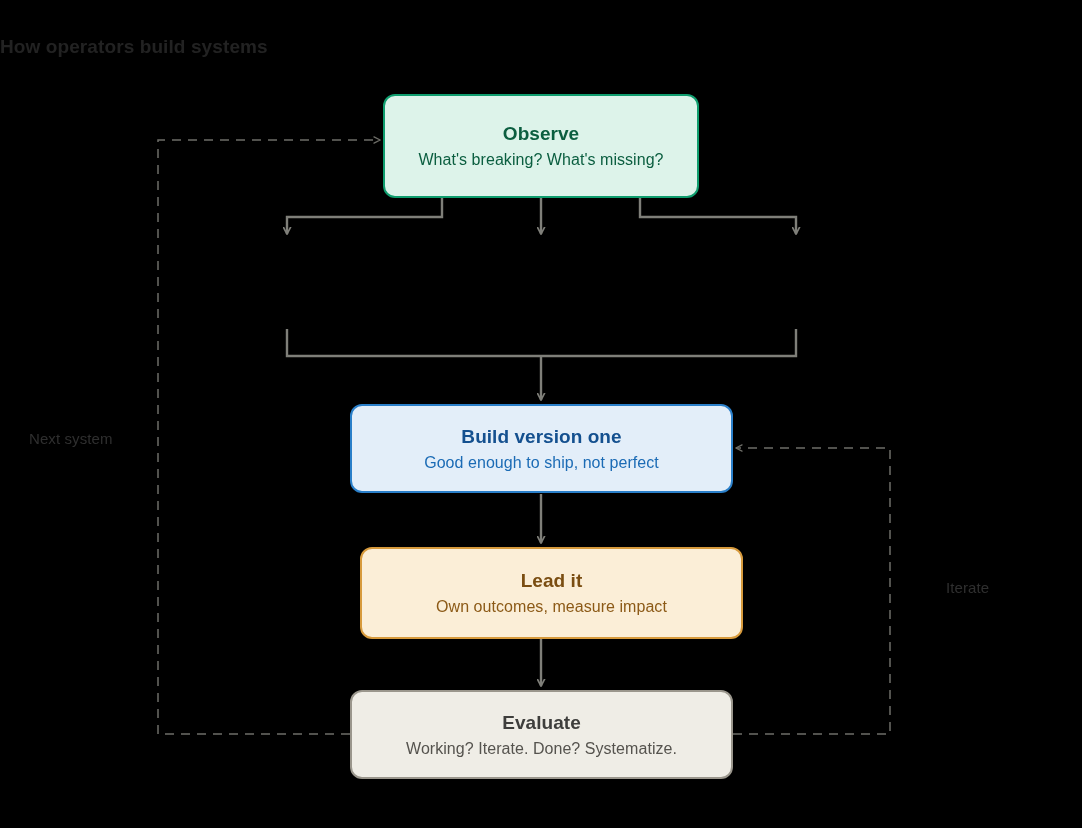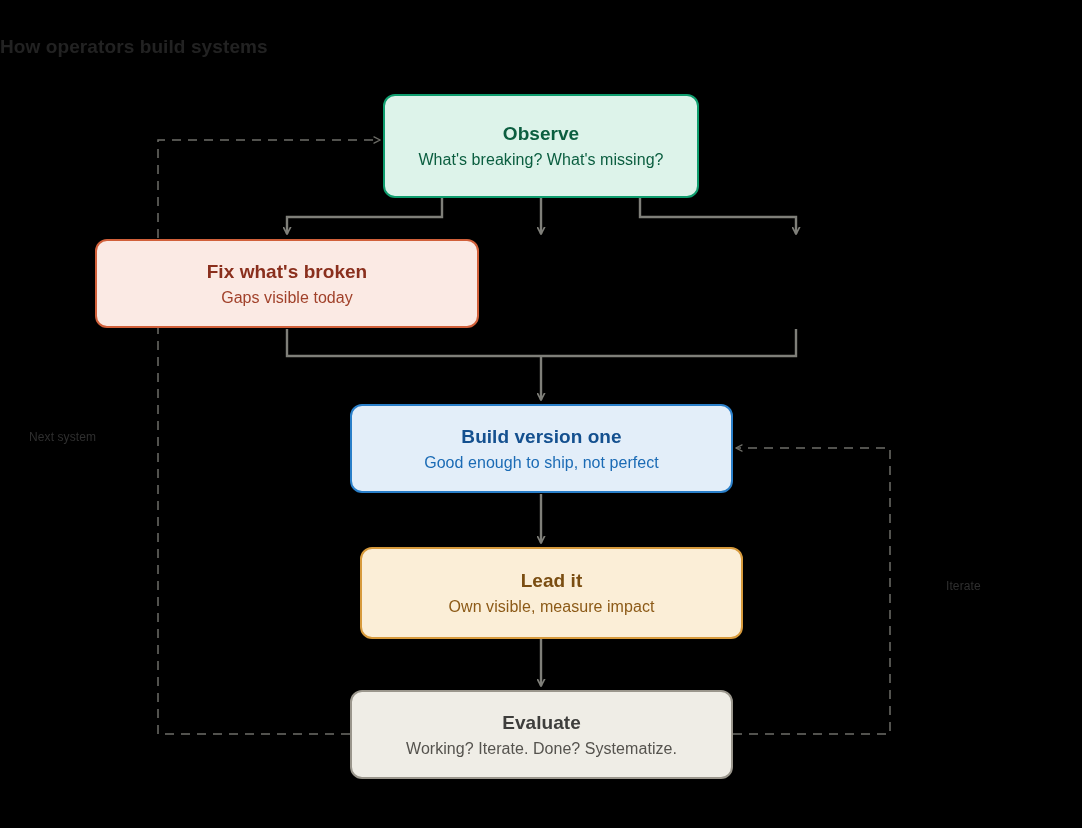--- a/index.html
+++ b/index.html
@@ -82,21 +82,21 @@
   .theme-amber  { background:#fbeed7; border-color:#d79a3c; }
   .theme-amber  .node-title { color:#7a4d11; }
   .theme-amber  .node-sub   { color:#8c5a17; }
 
   .theme-stone  { background:#efede6; border-color:#9a968c; }
   .theme-stone  .node-title { color:#3e3e3c; }
   .theme-stone  .node-sub   { color:#55534e; }
 
   .loop-label {
     position: absolute;
-    font-size: 12px;
+    font-size: 15px;
     color: #2f2f2f;
     white-space: nowrap;
     letter-spacing: 0.1px;
   }
 </style>
 </head>
 <body>
 
 <div id="canvas">
 
@@ -137,34 +137,30 @@
 
       <path d="M 733,734 L 890,734 L 890,448 L 736,448" marker-end="url(#arrow-dash)"></path>
     </g>
   </svg>
 
   <div class="node theme-green" style="left:383px; top:94px; width:316px; height:104px;">
     <div class="node-title">Observe</div>
     <div class="node-sub">What's breaking? What's missing?</div>
   </div>
 
-  <div class="node theme-rose" style="left:95px; top:239px; width:384px; height:89px;">
-    <div class="node-title">Fix what's broken</div>
-    <div class="node-sub">Gaps visible today</div>
-  </div>
 
 
   <div class="node theme-blue" style="left:350px; top:404px; width:383px; height:89px;">
     <div class="node-title">Build version one</div>
     <div class="node-sub">Good enough to ship, not perfect</div>
   </div>
 
   <div class="node theme-amber" style="left:360px; top:547px; width:383px; height:92px;">
     <div class="node-title">Lead it</div>
-    <div class="node-sub">Own visible, measure impact</div>
+    <div class="node-sub">Own outcomes, measure impact</div>
   </div>
 
   <div class="node theme-stone" style="left:350px; top:690px; width:383px; height:89px;">
     <div class="node-title">Evaluate</div>
     <div class="node-sub">Working? Iterate. Done? Systematize.</div>
   </div>
 
   <div class="loop-label" style="left:29px; top:430px;">Next system</div>
 
   <div class="loop-label" style="left:910px; top:579px;margin-left:36px;">Iterate</div>

